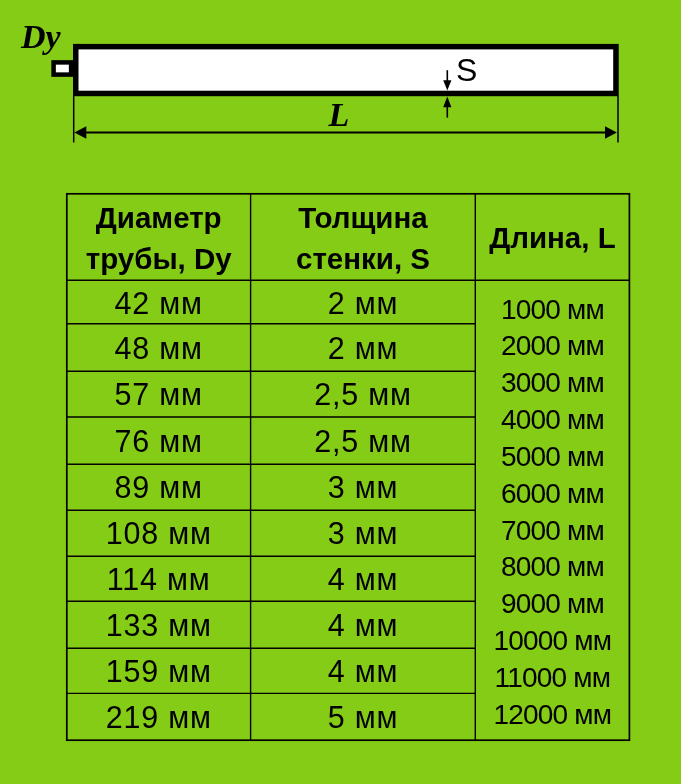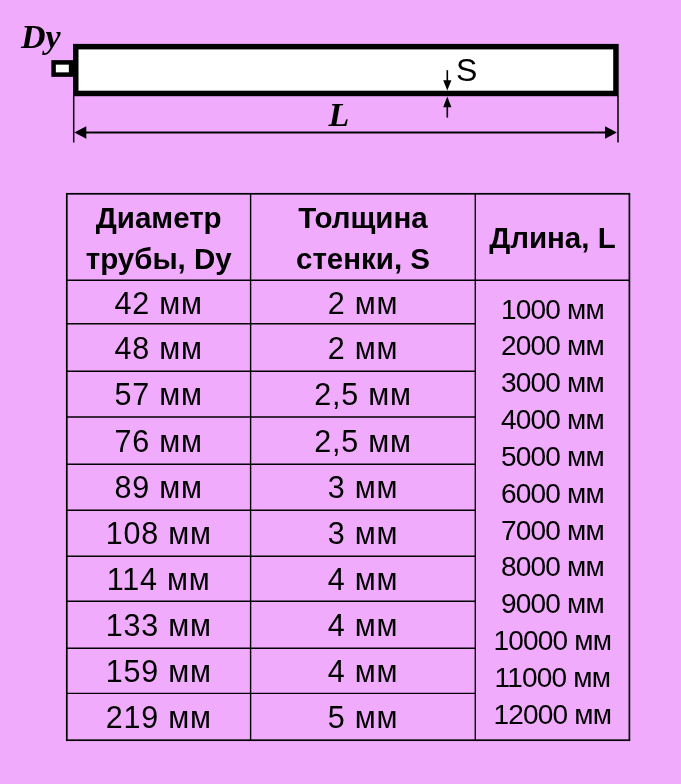--- a/index.html
+++ b/index.html
@@ -1,16 +1,16 @@
 <!DOCTYPE html>
 <html><head>
 <meta charset="utf-8">
 <style>
   html,body{margin:0;padding:0;background:#ffffff;}
-  #page{position:relative;width:681px;height:784px;background:#f0abfc;overflow:hidden;}
+  #page{position:relative;width:681px;height:784px;background:#84cc16;overflow:hidden;}
   svg{position:absolute;left:0;top:0;}
   text{fill:#000;}
   .lab{font-family:"Liberation Serif",serif;font-weight:bold;font-style:italic;font-size:34px;}
   .slab{font-family:"Liberation Sans",sans-serif;font-size:32px;}
   .hdr{font-family:"Liberation Sans",sans-serif;font-weight:bold;font-size:29.5px;}
   .dat{font-family:"Liberation Sans",sans-serif;font-size:30.5px;letter-spacing:0.8px;}
   .dat3{font-family:"Liberation Sans",sans-serif;font-size:28px;letter-spacing:-0.8px;}
 </style>
 </head>
 <body>

